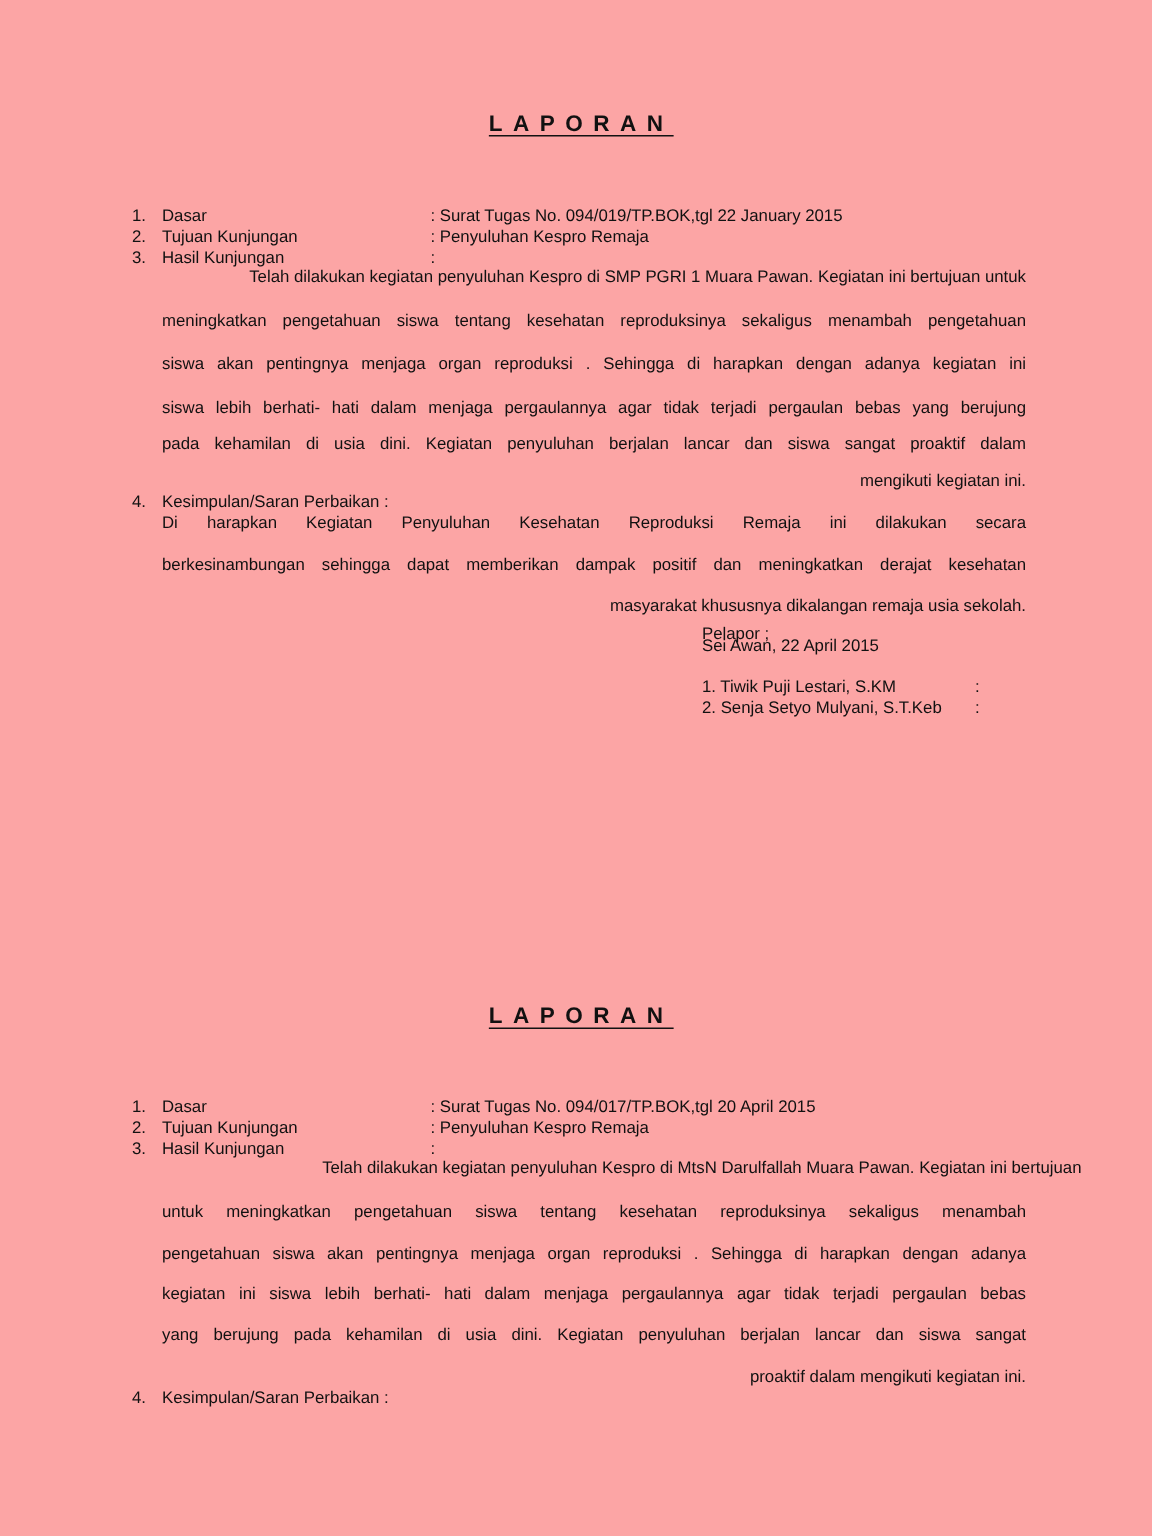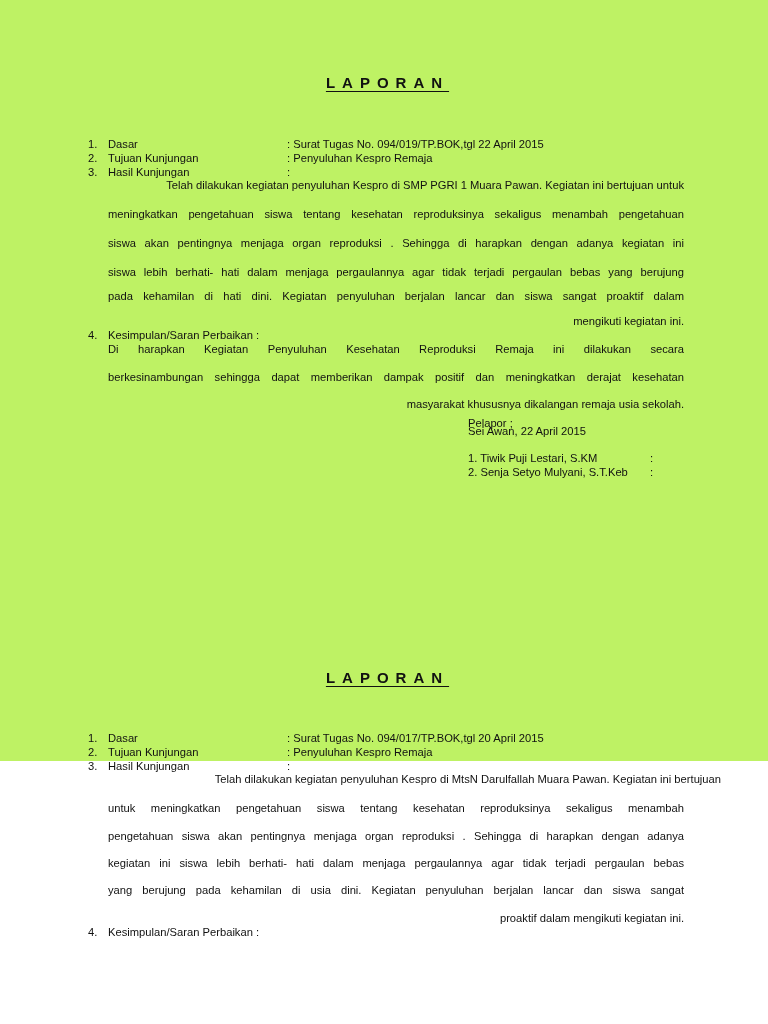--- a/index.html
+++ b/index.html
@@ -13,22 +13,22 @@
       position: relative;
       overflow: hidden;
       font-family: "Liberation Sans", "DejaVu Sans", sans-serif;
       color: #111111;
     }
     .page {
       position: absolute;
       left: 0;
       top: 0;
       width: 768px;
-      height: 761px;
-      background: #bef264;
+      height: 1024px;
+      background: #fca5a5;
     }
     .report {
       position: absolute;
       left: 0;
       width: 768px;
     }
     .title {
       position: absolute;
       left: 0;
       width: 768px;
@@ -95,35 +95,35 @@
 
 <div class="page">
 
   <div class="report" style="top:0;">
     <div class="title" style="top:74px;">
       <span>LAPORAN</span>
     </div>
 
     <span class="num" style="top:137px;">1.</span>
     <span class="label" style="top:137px;">Dasar</span>
-    <span class="value" style="top:137px;">: Surat Tugas No. 094/019/TP.BOK,tgl 22 April 2015</span>
+    <span class="value" style="top:137px;">: Surat Tugas No. 094/019/TP.BOK,tgl 22 January 2015</span>
 
     <span class="num" style="top:151px;">2.</span>
     <span class="label" style="top:151px;">Tujuan Kunjungan</span>
     <span class="value" style="top:151px;">: Penyuluhan Kespro Remaja</span>
 
     <span class="num" style="top:165px;">3.</span>
     <span class="label" style="top:165px;">Hasil Kunjungan</span>
     <span class="value" style="top:165px;">:</span>
 
     <div class="para-line" style="top:178px;">Telah dilakukan kegiatan penyuluhan Kespro di SMP PGRI 1 Muara Pawan. Kegiatan ini bertujuan untuk</div>
     <div class="para-line justify" style="top:207px;">meningkatkan pengetahuan siswa tentang kesehatan reproduksinya sekaligus menambah pengetahuan</div>
     <div class="para-line justify" style="top:236px;">siswa akan pentingnya menjaga organ reproduksi . Sehingga di harapkan dengan adanya kegiatan ini</div>
     <div class="para-line justify" style="top:265px;">siswa lebih berhati- hati dalam menjaga pergaulannya agar tidak terjadi pergaulan bebas yang berujung</div>
-    <div class="para-line justify" style="top:289px;">pada kehamilan di hati dini. Kegiatan penyuluhan berjalan lancar dan siswa sangat proaktif dalam</div>
+    <div class="para-line justify" style="top:289px;">pada kehamilan di usia dini. Kegiatan penyuluhan berjalan lancar dan siswa sangat proaktif dalam</div>
     <div class="para-line" style="top:314px;">mengikuti kegiatan ini.</div>
 
     <span class="num" style="top:328px;">4.</span>
     <span class="label" style="top:328px;">Kesimpulan/Saran Perbaikan :</span>
 
     <div class="para-line justify" style="top:342px;">Di harapkan Kegiatan Penyuluhan Kesehatan Reproduksi Remaja ini  dilakukan secara</div>
     <div class="para-line justify" style="top:370px;">berkesinambungan sehingga dapat memberikan dampak positif dan meningkatkan derajat kesehatan</div>
     <div class="para-line" style="top:397px;">masyarakat khususnya dikalangan remaja usia sekolah.</div>
 
     <div class="sig" style="top:424px;text-align:right;">Sei Awan, 22 April 2015</div>

